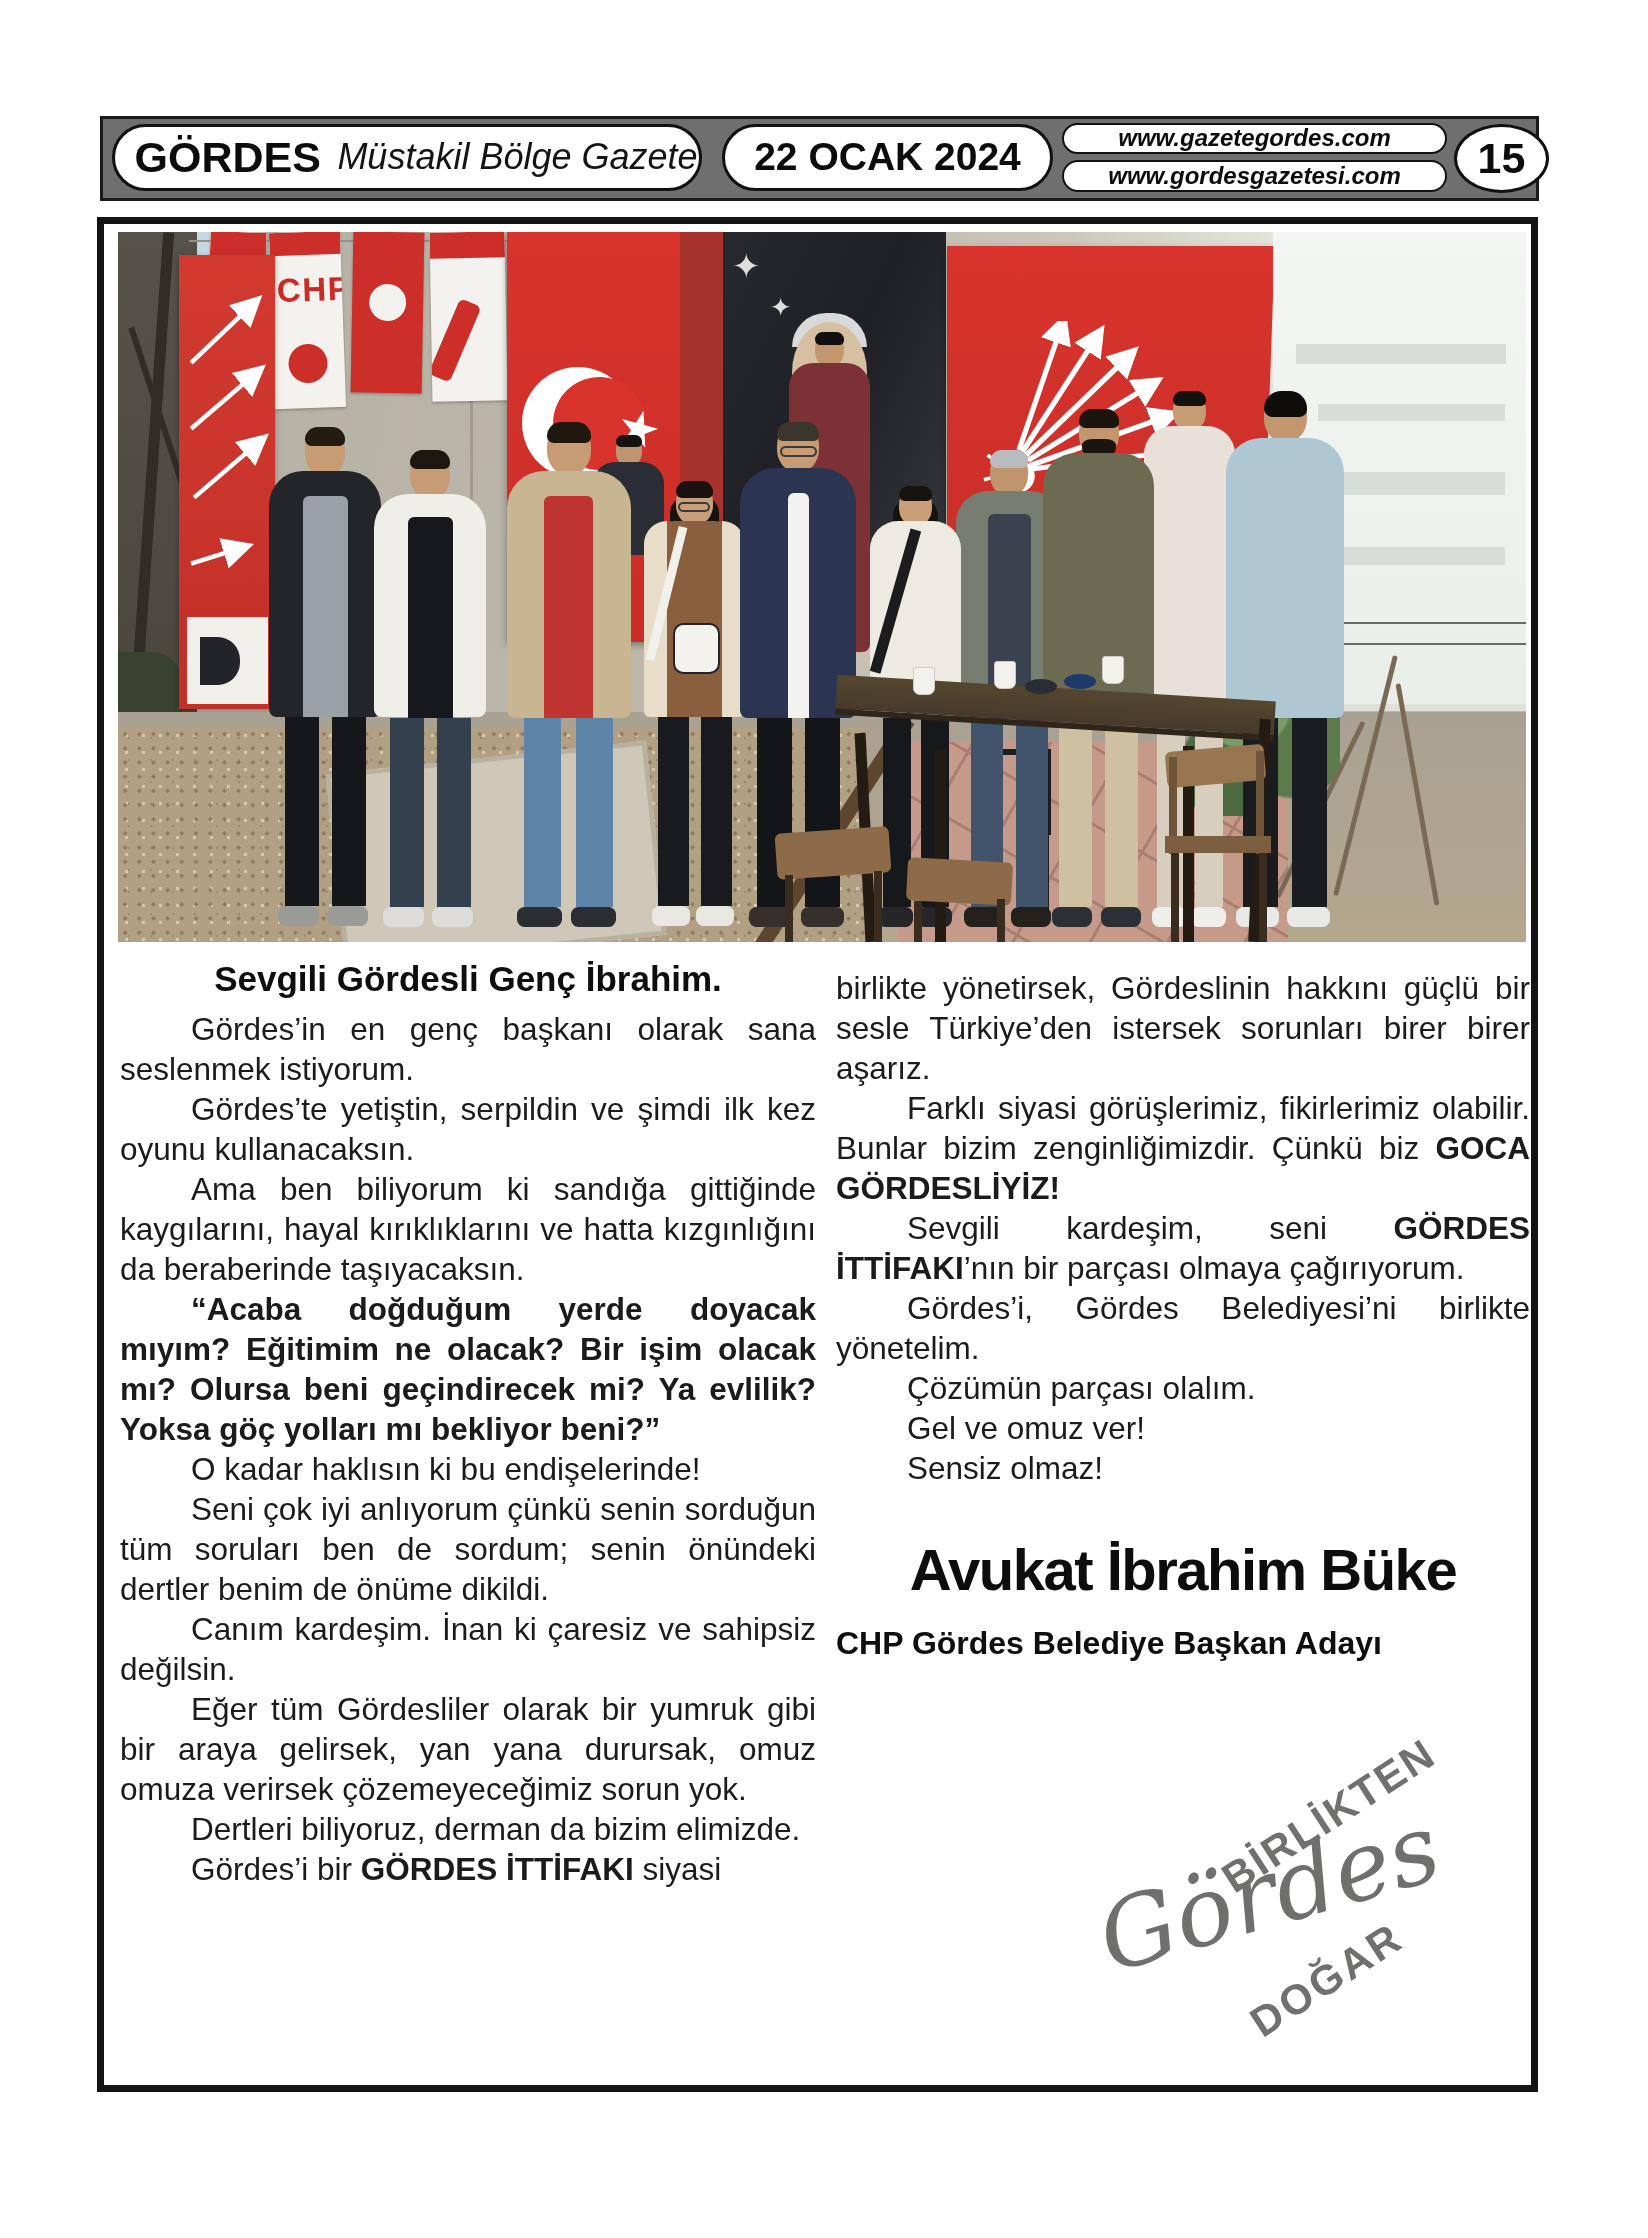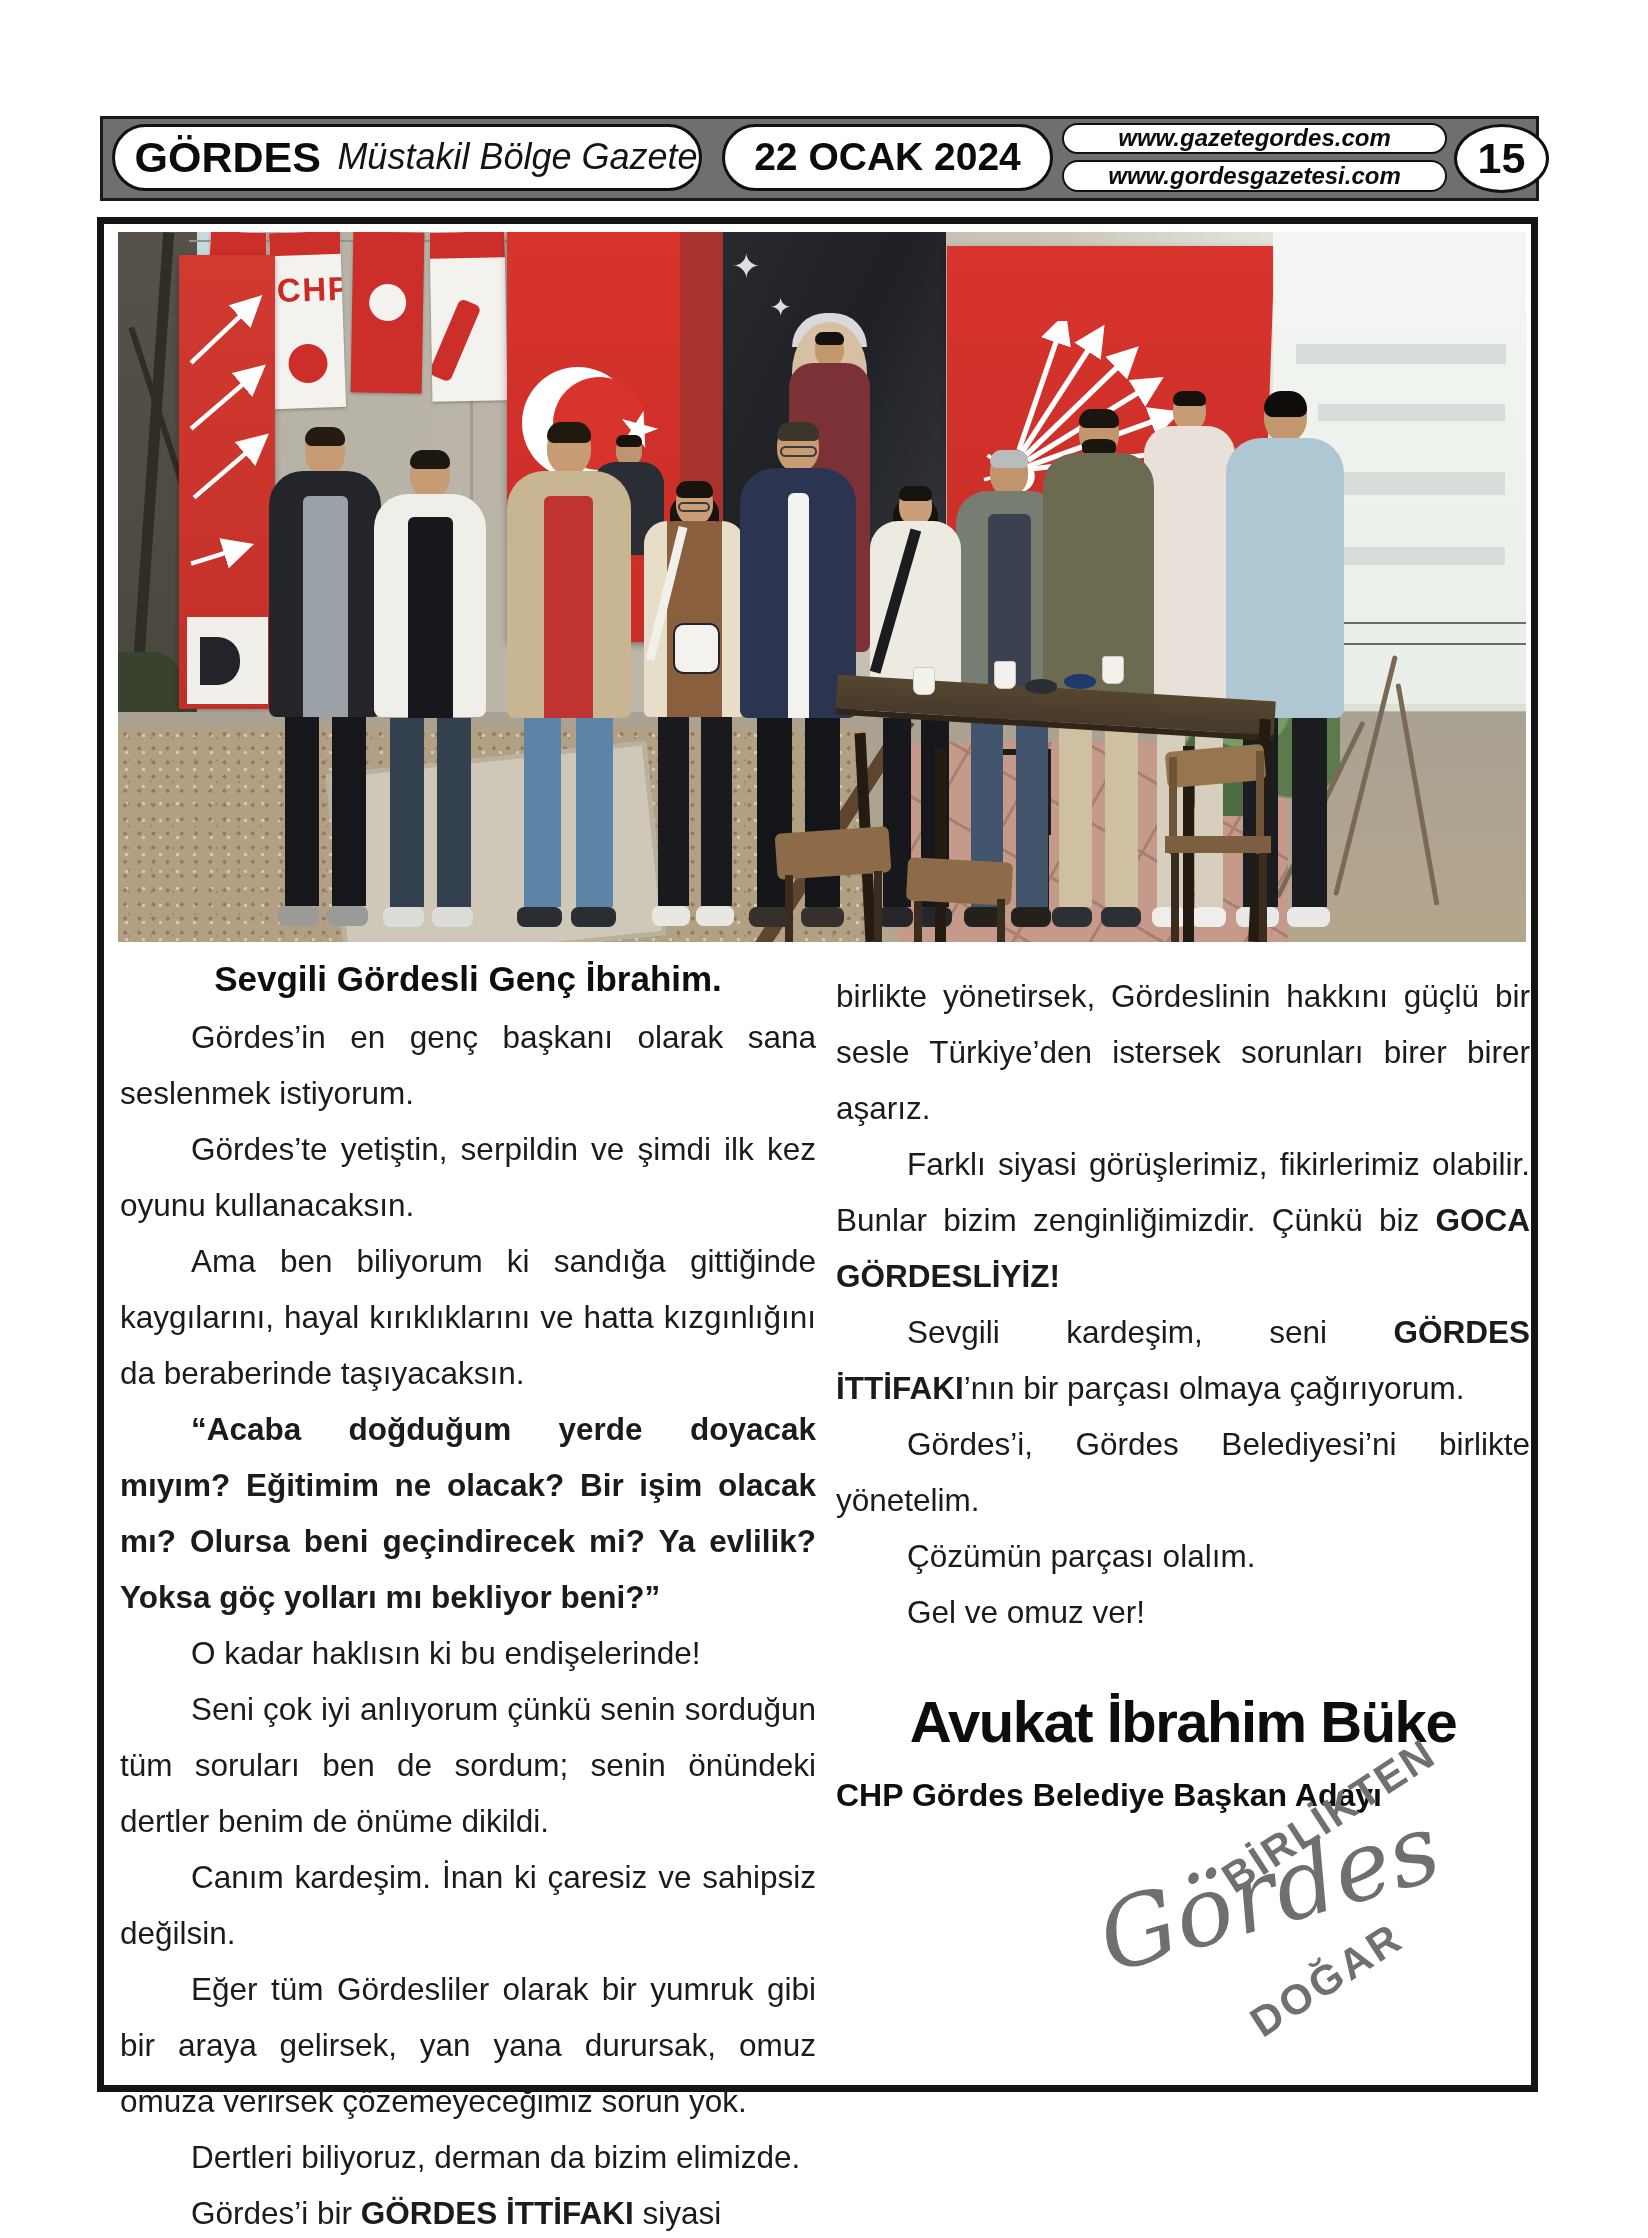--- a/index.html
+++ b/index.html
@@ -69,21 +69,21 @@
   .chair-leg{position:absolute;background:#3a2d1f;width:8.2px;z-index:10;}
   .chair-seat{position:absolute;background:#7c5f41;z-index:10;}
   .metal-chair{position:absolute;left:862px;top:517px;width:71px;height:86px;border:6.7px solid #1d1d1f;border-bottom:none;box-sizing:border-box;z-index:4;}
   .metal-leg{position:absolute;width:6.7px;background:#1d1d1f;z-index:4;}
 
   
   .col{position:absolute;text-align:justify;}
   .col-left{left:120px;top:951px;width:696px;}
   .col-right{left:836px;top:951px;width:694px;}
   .headline{margin:7.5px 0 10.5px 0;font-size:35px;font-weight:800;text-align:center;color:#0e0e0e;letter-spacing:0;}
-  .para{margin:0;font-size:31.5px;line-height:56px;text-indent:71px;color:#1b1b1b;}
+  .para{margin:0;font-size:31.5px;line-height:40px;text-indent:71px;color:#1b1b1b;}
   .para.noindent{text-indent:0;}
   .b{font-weight:bold;}
   .col-right{padding-top:16.5px;}
   .sig-name{margin:48px 0 0 0;font-size:58px;font-weight:800;text-align:center;letter-spacing:-1.5px;color:#0d0d0d;white-space:nowrap;}
   .sig-title{margin-top:22.5px;font-size:32px;font-weight:bold;text-align:left;color:#0f0f0f;}
 
   
   .logo{position:absolute;left:1087px;top:1725px;width:465px;height:337px;}
   .logo-top{position:absolute;left:120px;top:67px;font-size:42px;font-weight:800;color:#70706e;letter-spacing:2.2px;transform:rotate(-33deg);}
   .logo-script{position:absolute;left:7.5px;top:112px;font-family:"DejaVu Serif",serif;font-style:italic;font-size:96px;color:#6f6f6e;transform:rotate(-16deg);}
@@ -385,20 +385,21 @@
   </div>
 
   <div class="col col-right">
     <div>
         <p class="para noindent"><span>birlikte yönetirsek, Gördeslinin hakkını güçlü bir sesle Türkiye’den istersek sorunları birer birer aşarız.</span></p>
         <p class="para"><span>Farklı siyasi görüşlerimiz, fikirlerimiz olabilir. Bunlar bizim zenginliğimizdir. Çünkü biz </span><span class="b">GOCA GÖRDESLİYİZ!</span></p>
         <p class="para"><span>Sevgili kardeşim, seni </span><span class="b">GÖRDES İTTİFAKI</span><span>’nın bir parçası olmaya çağırıyorum.</span></p>
         <p class="para"><span>Gördes’i, Gördes Belediyesi’ni birlikte yönetelim.</span></p>
         <p class="para"><span>Çözümün parçası olalım.</span></p>
         <p class="para"><span>Gel ve omuz ver!</span></p>
+        <p class="para"><span>Sensiz olmaz!</span></p>
       </div>
     <h2 class="sig-name">Avukat İbrahim Büke</h2>
     <div class="sig-title">CHP Gördes Belediye Başkan Adayı</div>
   </div>
 
   <div class="logo">
     <div class="logo-top">BİRLİKTEN</div>
     <div class="logo-script">Gördes</div>
     <div class="logo-bottom">DOĞAR</div>
   </div>

